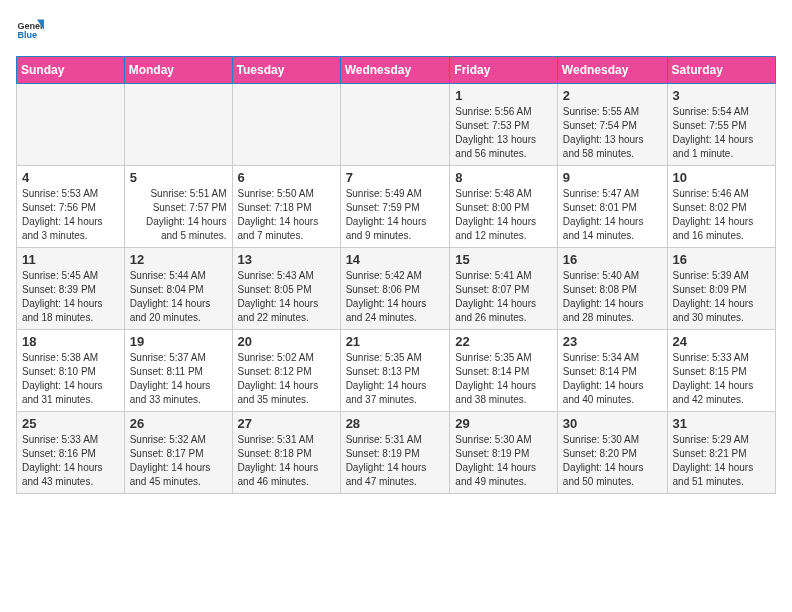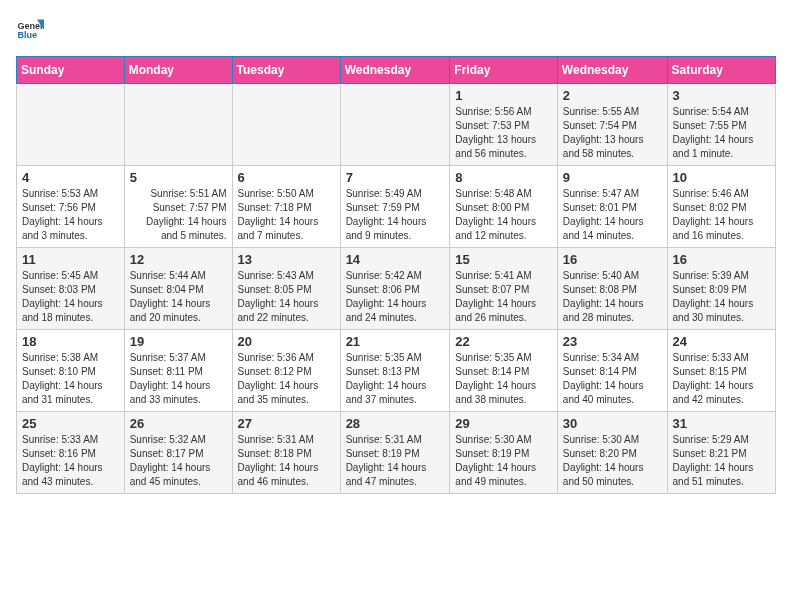--- a/index.html
+++ b/index.html
@@ -172,21 +172,21 @@
           <span class="day-number">10</span>
           <div class="day-info" style="white-space: pre-line;">Sunrise: 5:46 AM
 Sunset: 8:02 PM
 Daylight: 14 hours and 16 minutes.</div>
         </td>
       </tr>
       <tr>
         <td>
           <span class="day-number">11</span>
           <div class="day-info" style="white-space: pre-line;">Sunrise: 5:45 AM
-Sunset: 8:03 PM
+Sunset: 8:39 PM
 Daylight: 14 hours and 18 minutes.</div>
         </td>
         <td>
           <span class="day-number">12</span>
           <div class="day-info" style="white-space: pre-line;">Sunrise: 5:44 AM
 Sunset: 8:04 PM
 Daylight: 14 hours and 20 minutes.</div>
         </td>
         <td>
           <span class="day-number">13</span>
@@ -227,21 +227,21 @@
 Daylight: 14 hours and 31 minutes.</div>
         </td>
         <td>
           <span class="day-number">19</span>
           <div class="day-info" style="white-space: pre-line;">Sunrise: 5:37 AM
 Sunset: 8:11 PM
 Daylight: 14 hours and 33 minutes.</div>
         </td>
         <td>
           <span class="day-number">20</span>
-          <div class="day-info" style="white-space: pre-line;">Sunrise: 5:36 AM
+          <div class="day-info" style="white-space: pre-line;">Sunrise: 5:02 AM
 Sunset: 8:12 PM
 Daylight: 14 hours and 35 minutes.</div>
         </td>
         <td>
           <span class="day-number">21</span>
           <div class="day-info" style="white-space: pre-line;">Sunrise: 5:35 AM
 Sunset: 8:13 PM
 Daylight: 14 hours and 37 minutes.</div>
         </td>
         <td>

